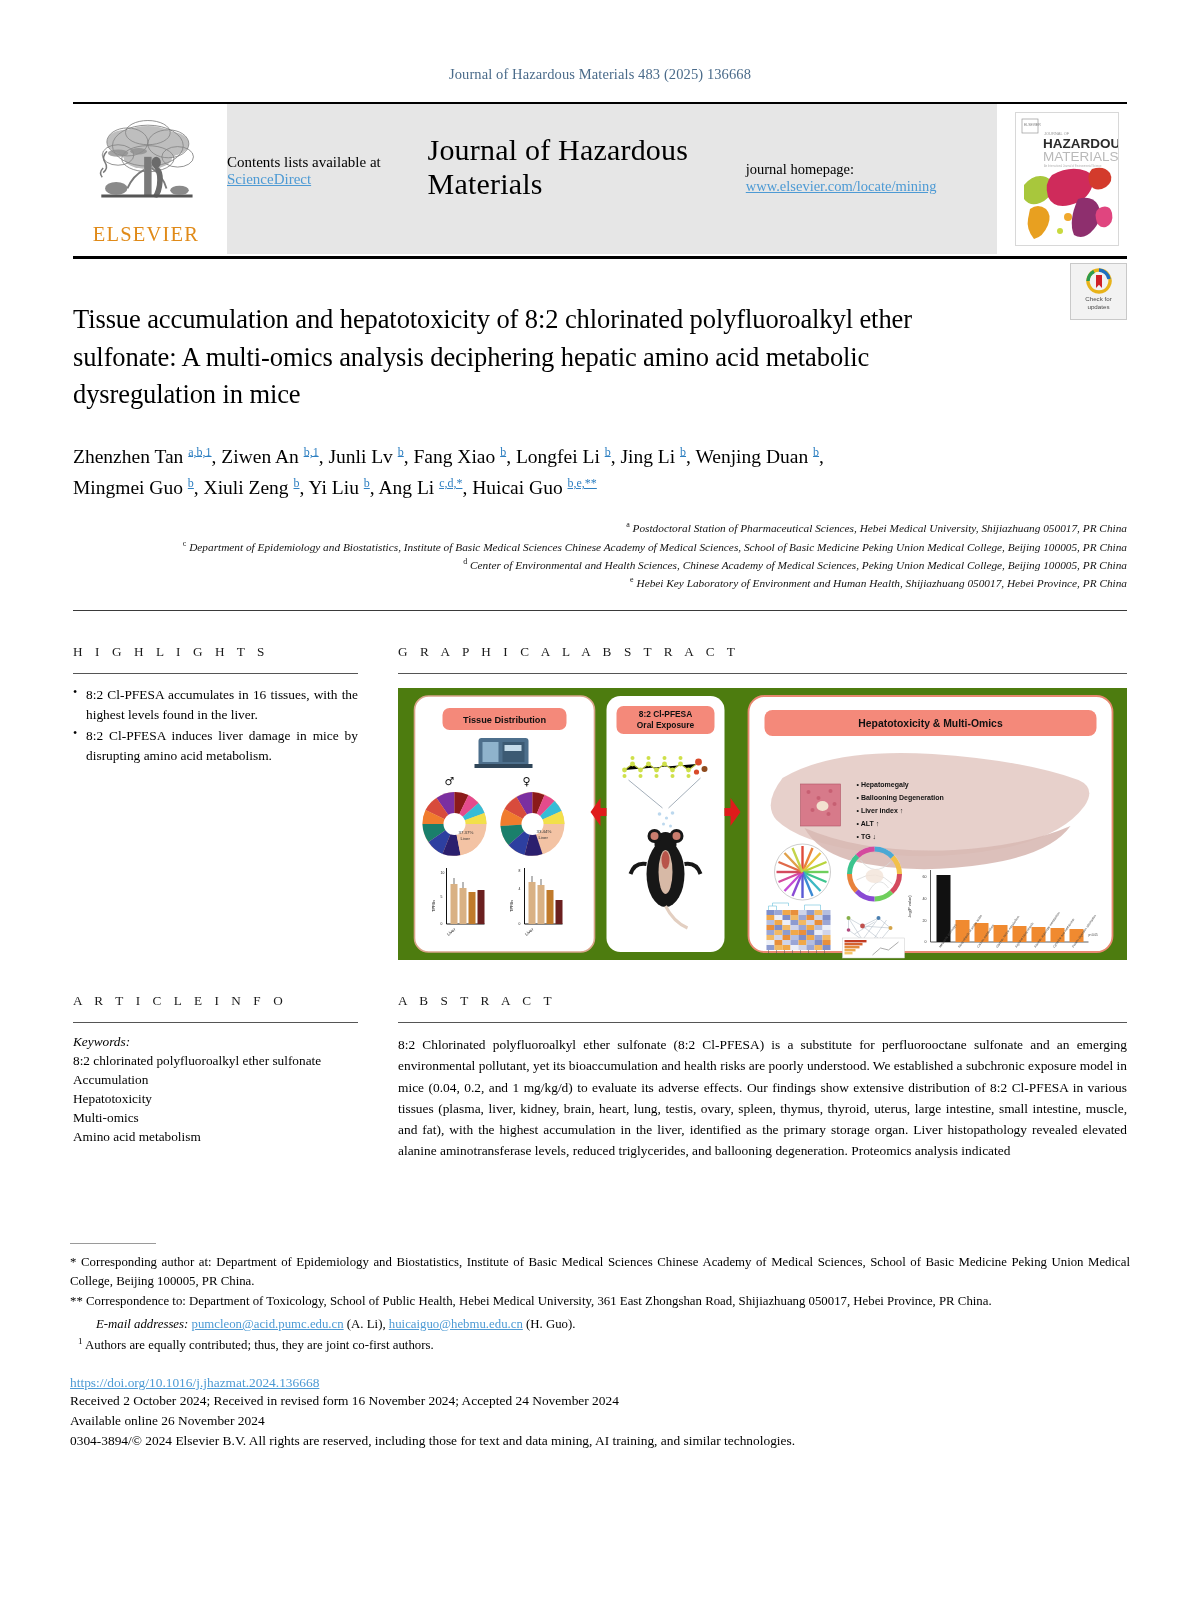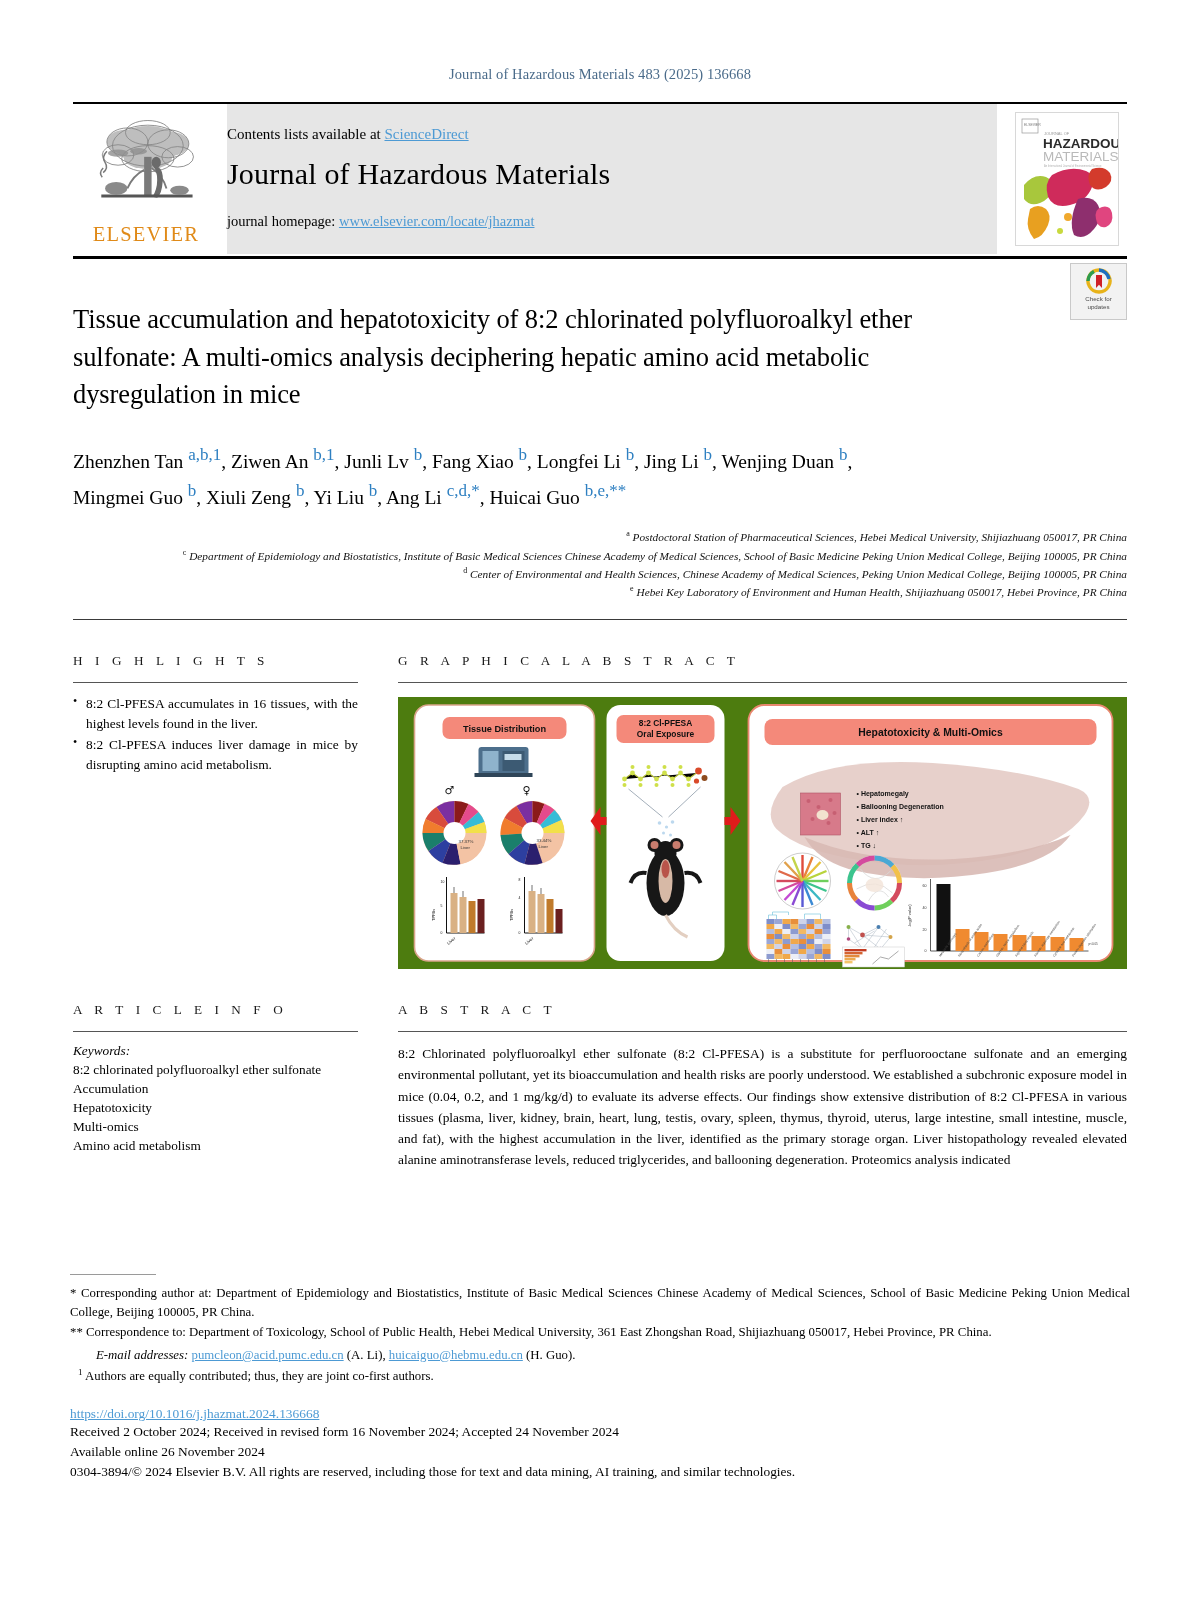--- a/index.html
+++ b/index.html
@@ -48,21 +48,22 @@
     font-size: 20.5px;
     letter-spacing: 1.2px;
     color: #e08a18;
     margin-top: 1px;
     font-weight: 400;
   }
   .contents-cell {
     flex: 1 1 auto;
     background: #e6e6e6;
     display: flex;
-    flex-direction: column;
+    flex-direction: row;
+    align-items: center;
     justify-content: center;
     padding: 8px 0 10px 0;
     margin-left: 8px;
   }
   .contents-line { font-size: 15px; margin-bottom: 14px; }
   .link { color: #4d9ad4; }
   .jhm-title {
     font-size: 30px;
     letter-spacing: .2px;
     margin-bottom: 22px;
@@ -111,21 +112,21 @@
     margin-top: 1px;
   }
 
   
   .authors {
     margin: 27px 70px 0 70px;
     font-size: 19.5px;
     line-height: 1.6;
     max-width: 900px;
   }
-  .authors sup { color: #2d7fc1; font-size: 17px; vertical-align: super; }
+  .authors sup { color: #2d7fc1; font-size: 12px; vertical-align: super; text-decoration: underline; }
 
   .affiliations { margin: 16px 70px 0 70px; }
   .affil {
     font-size: 11.3px;
     font-style: italic;
     line-height: 1.62;
     color: #111;
     text-align: right;
   }
   .affil sup { font-style: normal; font-size: 8px; vertical-align: super; }
@@ -183,21 +184,21 @@
     font-size: 13.4px;
     line-height: 1.57;
     text-align: justify;
     hyphens: auto;
   }
 
   
   .footnotes {
     position: absolute;
     left: 70px; right: 70px;
-    top: 1274px;
+    top: 1243px;
   }
   .fn-rule { border-top: 1px solid #9a9a9a; width: 86px; margin-bottom: 9px; }
   .fn {
     font-size: 12.8px;
     line-height: 1.5;
     text-align: justify;
     margin-bottom: 1px;
   }
   .fn-email { margin-top: 3px; padding-left: 26px; }
   .fn-email .em-lbl { font-style: italic; }
@@ -259,21 +260,21 @@
         </svg>
         <div class="elsevier-word">ELSEVIER</div>
       </div>
 
       <div class="contents-cell">
         <div class="contents-line">
           <span>Contents lists available at </span><a class="link" href="#">ScienceDirect</a>
         </div>
         <div class="jhm-title">Journal of Hazardous Materials</div>
         <div class="homepage-line">
-          <span>journal homepage: </span><a class="link" href="#">www.elsevier.com/locate/jhazmat</a>
+          <span>journal homepage: </span><a class="link" href="#">www.elsevier.com/locate/mining</a>
         </div>
       </div>
 
       <div class="cover-cell">
         <div class="cover-img">
           <svg viewBox="0 0 104 134" width="104" height="134">
             <rect x="0" y="0" width="104" height="134" fill="#ffffff"></rect>
             <rect x="6" y="6" width="16" height="14" fill="none" stroke="#999" stroke-width=".7"></rect>
             <text x="8" y="13" font-family="Liberation Sans, sans-serif" font-size="3.4" fill="#777">ELSEVIER</text>
             <text x="28" y="22" font-family="Liberation Sans, sans-serif" font-size="4" fill="#9a9a9a">JOURNAL OF</text>

